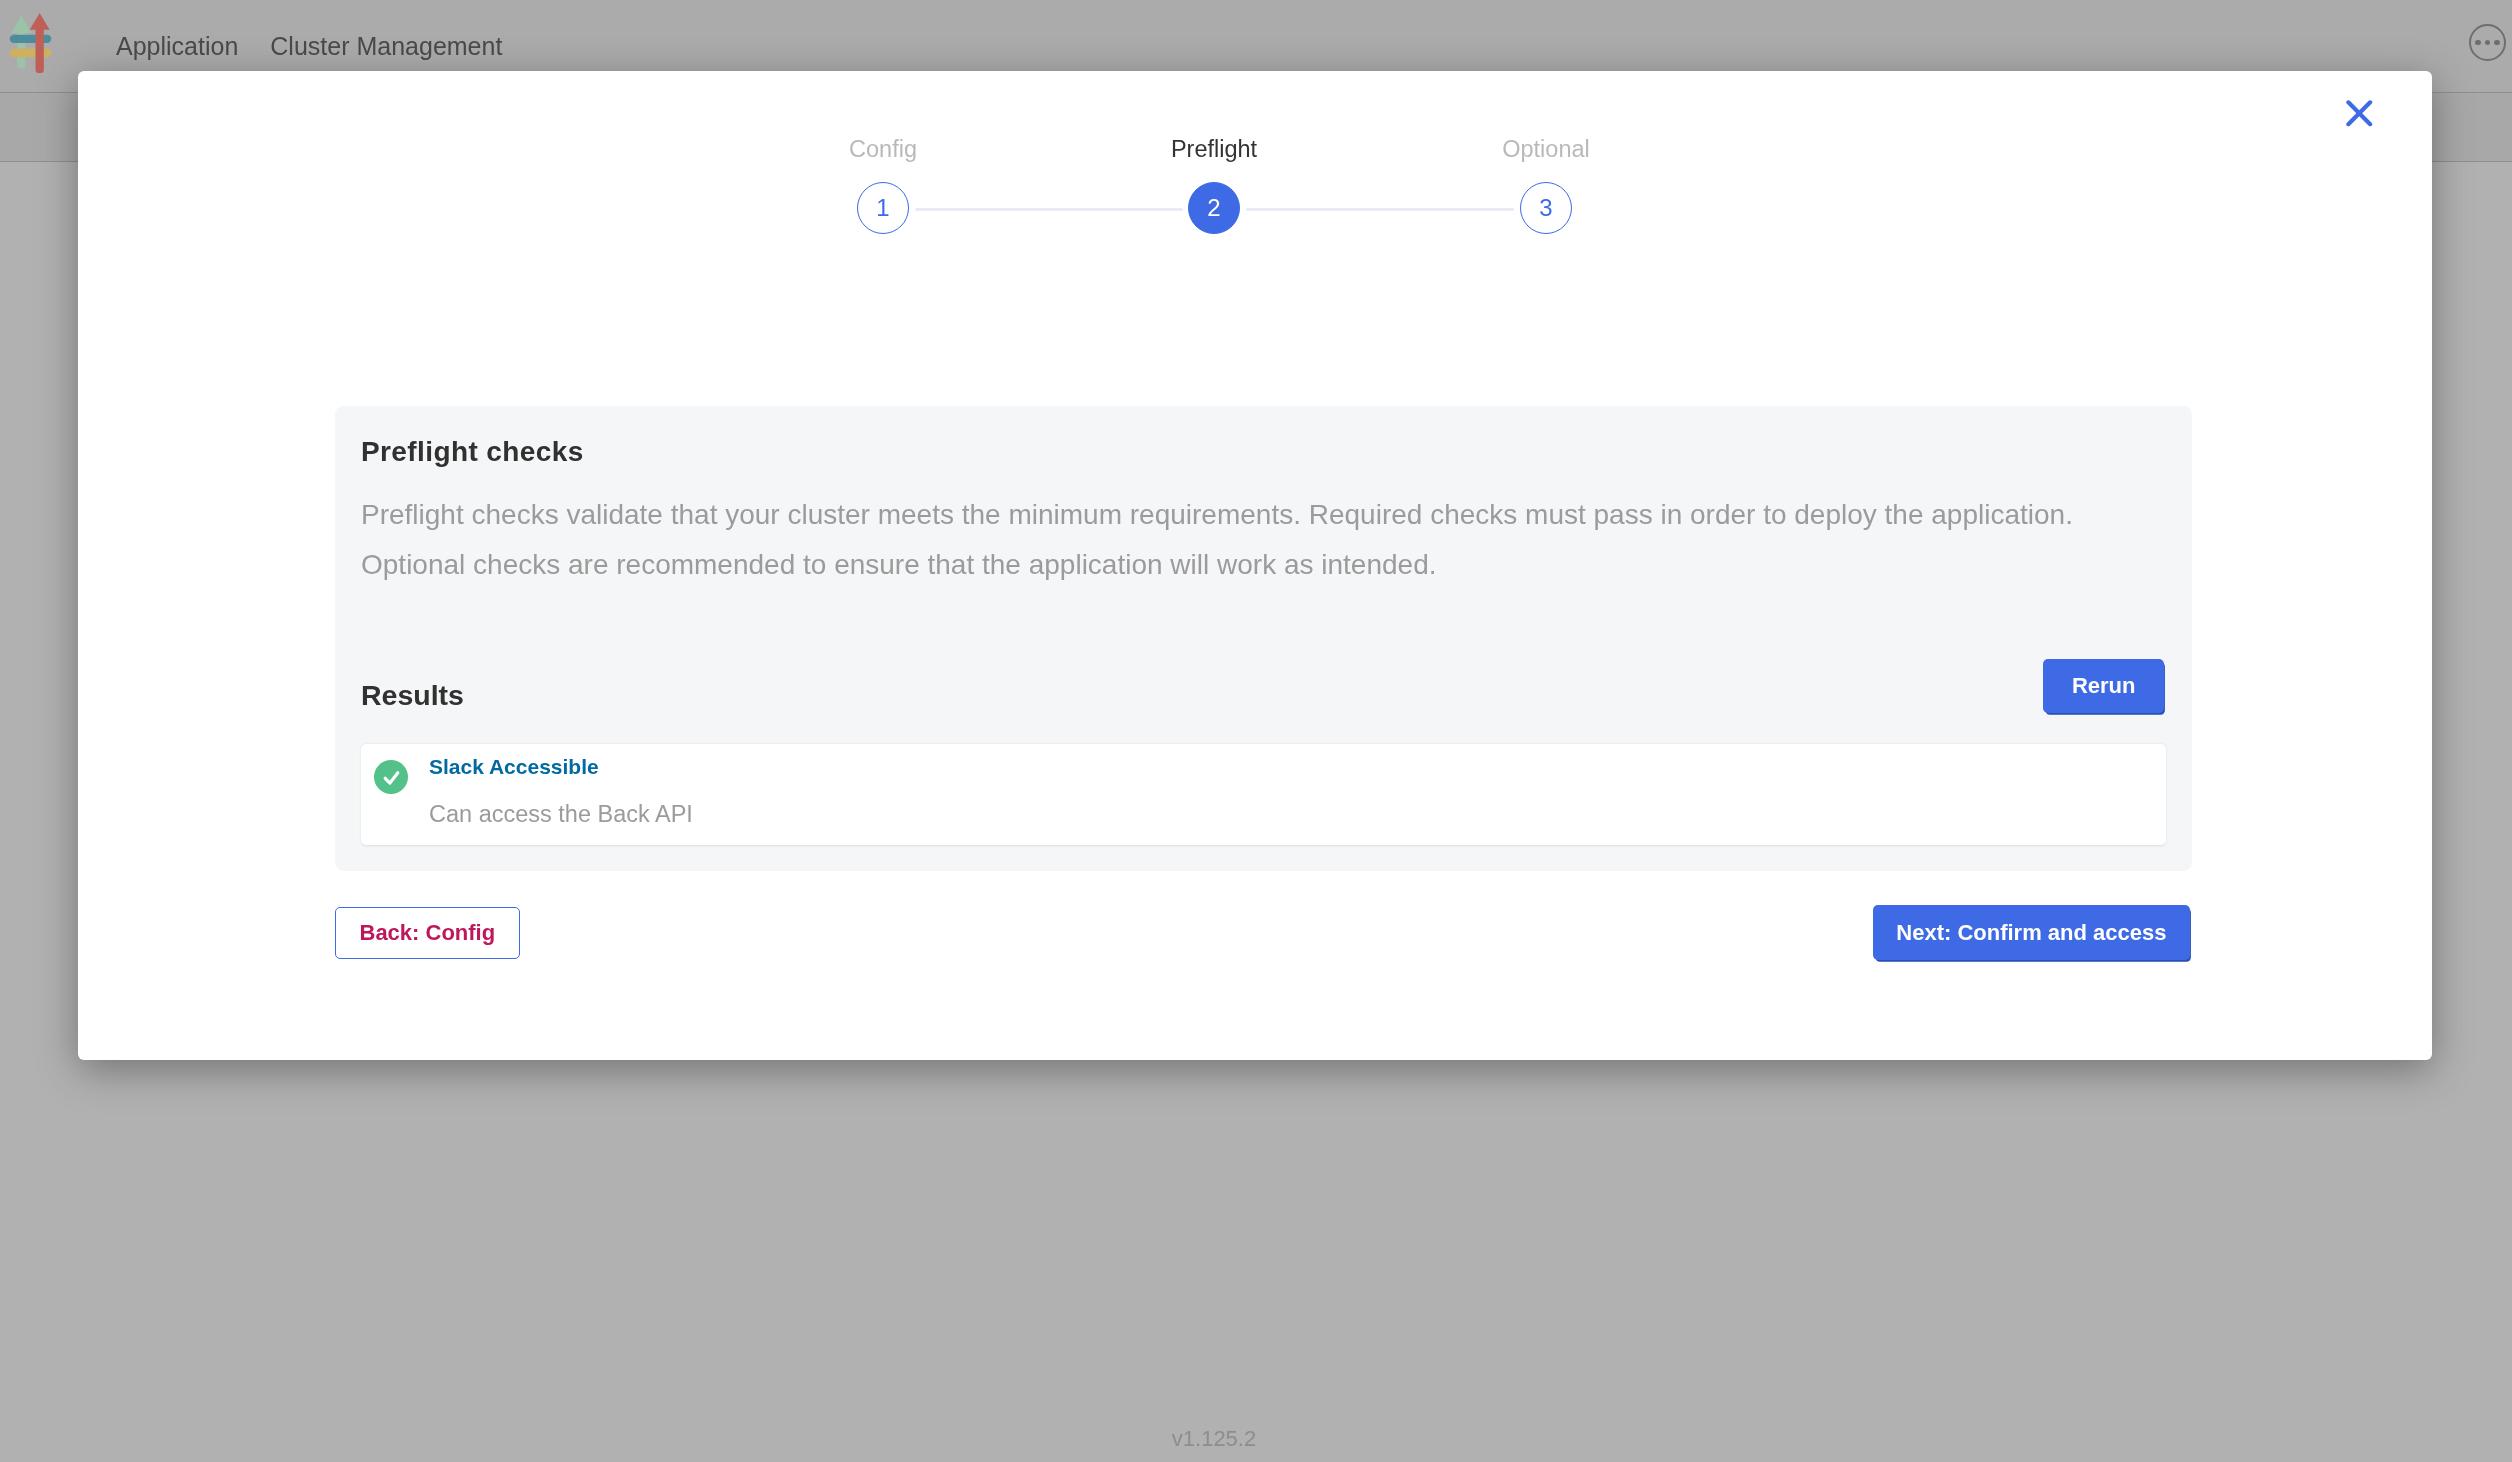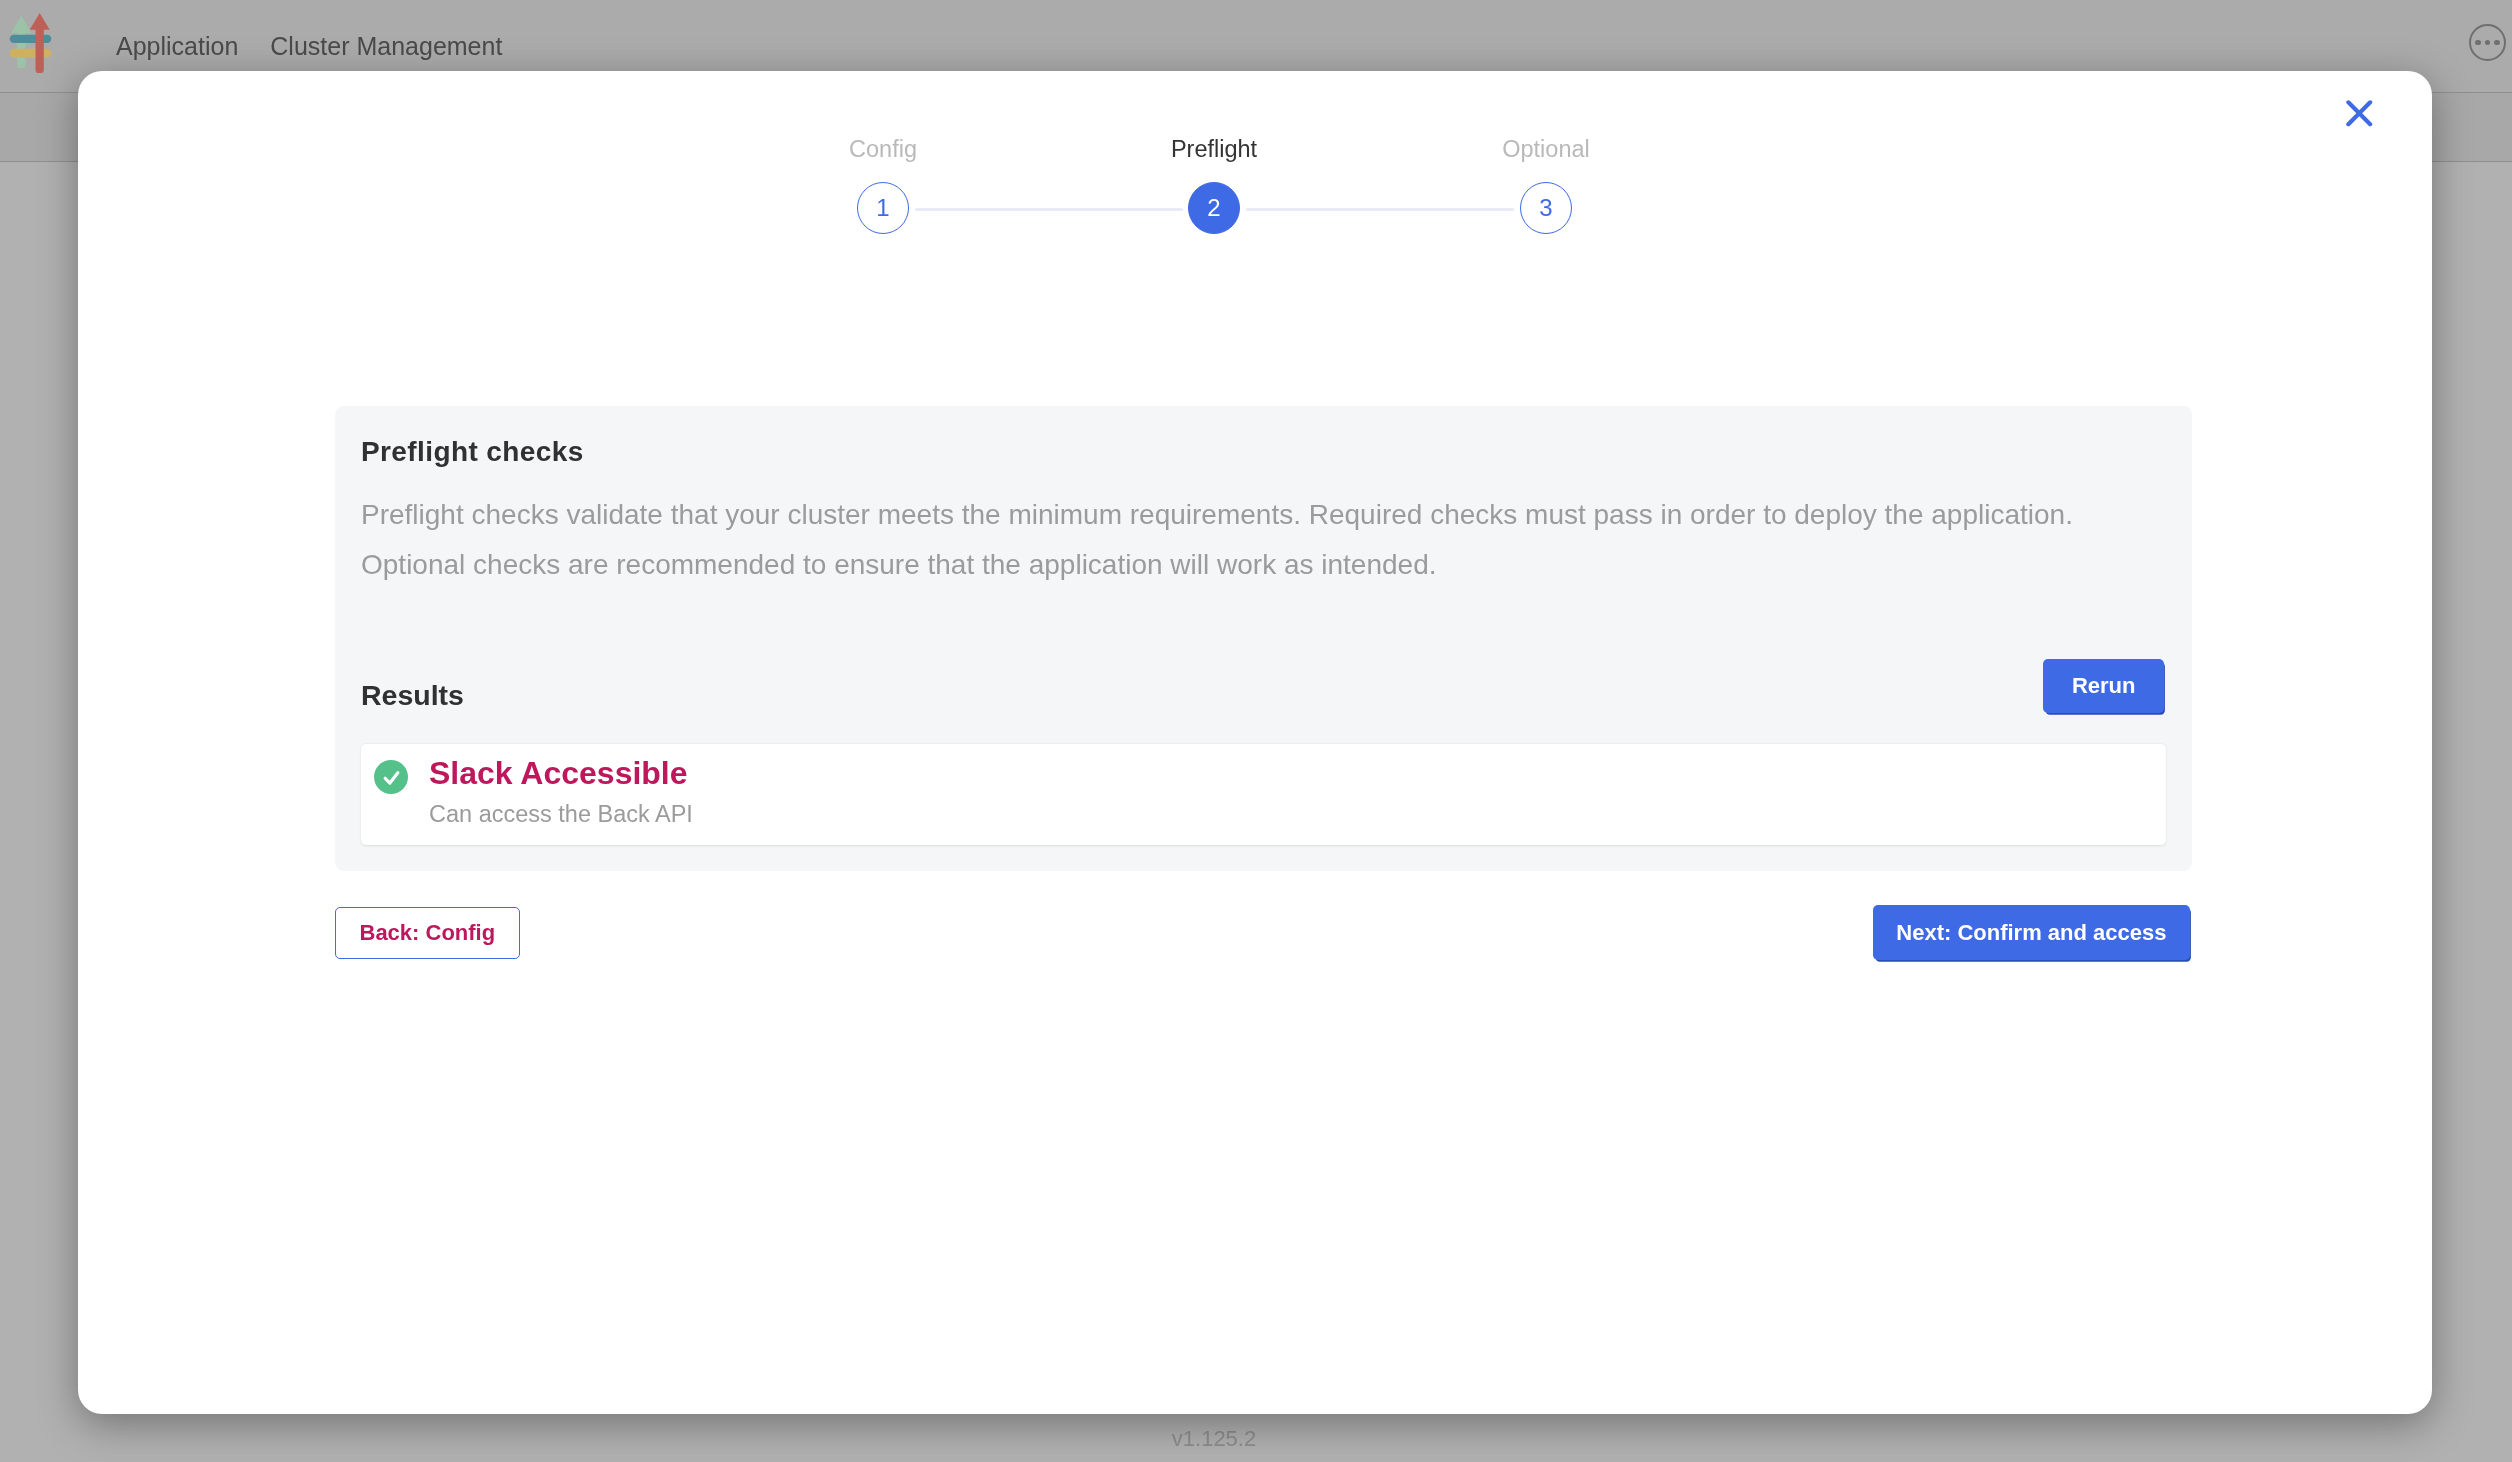--- a/index.html
+++ b/index.html
@@ -38,22 +38,22 @@
     background: #a8a8a8;
     border-top: 1.7px solid #8f8f8f; border-bottom: 1.7px solid #8f8f8f;
   }
   .page-version {
     position: absolute; left: 1130px; top: 1426px; width: 168px;
     text-align: center; font-size: 22px; color: #8d8d8d;
   }
 
   
   .modal {
-    position: absolute; left: 78px; top: 71px; width: 2354px; height: 1343px;
-    background: #ffffff; border-radius: 24px;
+    position: absolute; left: 78px; top: 71px; width: 2354px; height: 989px;
+    background: #ffffff; border-radius: 6px;
     box-shadow: 0 10px 40px rgba(0,0,0,0.35);
   }
   .modal-close {
     position: absolute; left: 2259px; top: 20px; width: 44px; height: 44px;
     background: none; border: none; cursor: pointer;
     display: flex; align-items: center; justify-content: center;
   }
 
   
   .step { position: absolute; width: 168px; text-align: center; top: 63px; }
@@ -98,21 +98,21 @@
     background: #ffffff; border-radius: 5px;
     box-shadow: 0 0.8px 2.5px rgba(0,0,0,0.10);
   }
   .check-status {
     position: absolute; left: 13.4px; top: 16px; width: 34px; height: 34px;
     border-radius: 50%; background: #54c08a;
     display: flex; align-items: center; justify-content: center;
   }
   .check-name {
     position: absolute; left: 68px; top: 11px;
-    font-size: 32px; font-weight: bold; color: #be185d;
+    font-size: 21px; font-weight: bold; color: #0369a1;
   }
   .check-detail {
     position: absolute; left: 68px; top: 57px;
     font-size: 23.5px; color: #9b9b9b;
   }
 
   
   .back-btn {
     position: absolute; left: 257px; top: 836px; height: 52px; padding: 0 23.5px;
     background: #ffffff; border: 1.7px solid #3f6ae5; border-radius: 5px;

